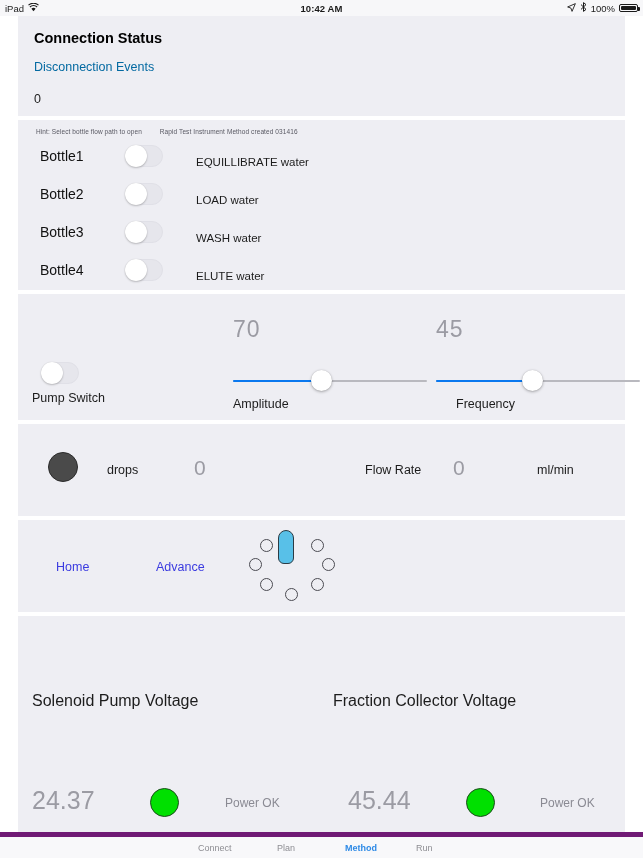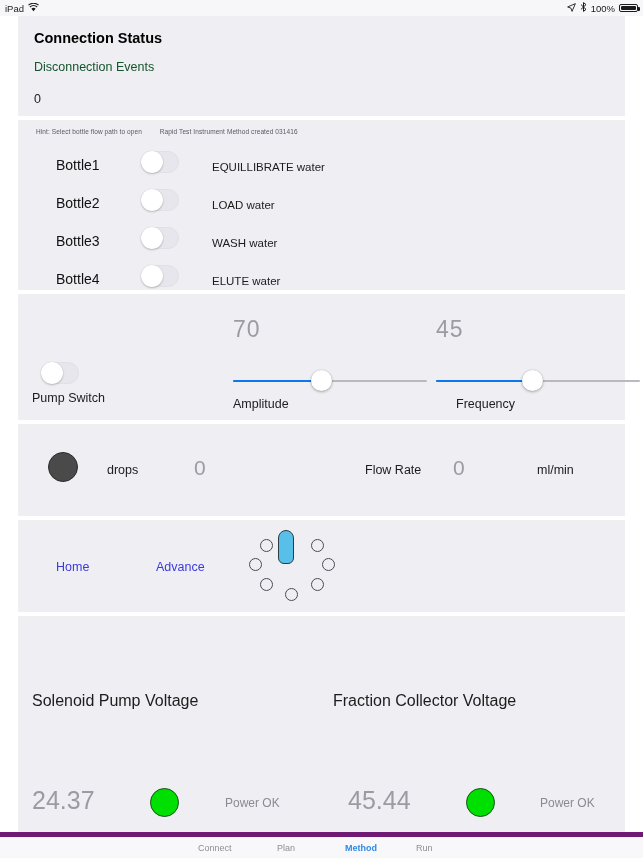--- a/index.html
+++ b/index.html
@@ -48,33 +48,33 @@
     position: absolute;
     left: 9px; right: 9px;
   }
 
   
   #card-connection { top: 16px; height: 100px; }
   .conn-title {
     font-size: 14.5px; font-weight: bold; color: #000;
     padding: 14px 0 0 16px;
   }
-  .conn-label { font-size: 12.5px; color: #14532d; padding: 14px 0 0 16px; }
+  .conn-label { font-size: 12.5px; color: #0369a1; padding: 14px 0 0 16px; }
   .conn-value { font-size: 12.5px; color: #1c1c1c; padding: 18px 0 0 16px; }
 
   
   #card-bottles { top: 120px; height: 170px; }
   .hint-row {
     font-size: 6.5px; color: #585862; padding: 8px 0 0 18px;
     letter-spacing: .1px; white-space: nowrap;
   }
   .hint-row .hint-gap { display: inline-block; width: 14px; }
   .bottle-row {
-    display: flex; align-items: flex-end;
-    height: 34px; padding-left: 38px; margin-top: 4px; gap: 20px;
+    display: flex; align-items: center;
+    height: 34px; padding-left: 22px; margin-top: 4px; gap: 20px;
   }
   .bottle-name { font-size: 14px; color: #111; width: 56px; }
   .bottle-label { font-size: 11.5px; color: #1c1c1c; margin-left: 13px; margin-top: 12px; }
 
   
   .toggle {
     width: 38px; height: 22px; border-radius: 11px;
     background: #e6e6ec; border: 1px solid #e0e0e7;
     position: relative; flex: none; margin-left: 9px;
   }
@@ -173,20 +173,21 @@
     <div class="sb-left">
       <span>iPad</span>
       <span class="wifi-icon">
         <svg width="11" height="9" viewBox="0 0 11 9">
           <path d="M5.5 8.2 L3.4 5.7 a3.3 3.3 0 0 1 4.2 0 Z" fill="#1a1a1a"></path>
           <path d="M1.9 4.0 a5.4 5.4 0 0 1 7.2 0" stroke="#1a1a1a" stroke-width="1.1" fill="none"></path>
           <path d="M0.5 2.1 a7.6 7.6 0 0 1 10 0" stroke="#1a1a1a" stroke-width="1.1" fill="none"></path>
         </svg>
       </span>
     </div>
+    <div class="sb-center">10:42 AM</div>
     <div class="sb-right">
       <span class="loc-icon">
         <svg width="9" height="9" viewBox="0 0 10 10">
           <path d="M9.3 0.7 L0.7 4.4 L4.3 5.6 L5.6 9.3 Z" fill="none" stroke="#1a1a1a" stroke-width="1"></path>
         </svg>
       </span>
       <span class="bt-icon">
         <svg width="7" height="10" viewBox="0 0 7 10">
           <path d="M1 2.6 L6 7.4 L3.5 9.4 L3.5 0.6 L6 2.6 L1 7.4" fill="none" stroke="#1a1a1a" stroke-width="1"></path>
         </svg>

